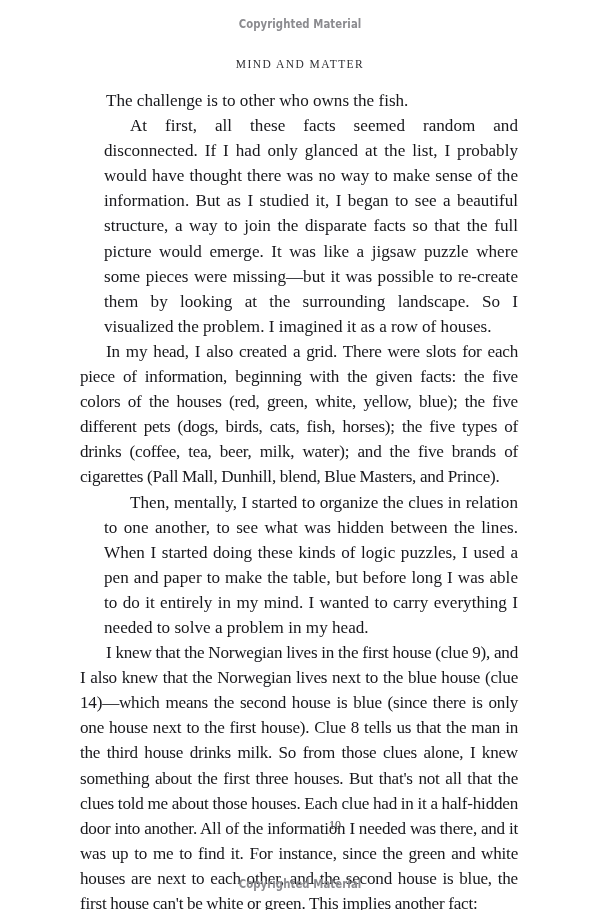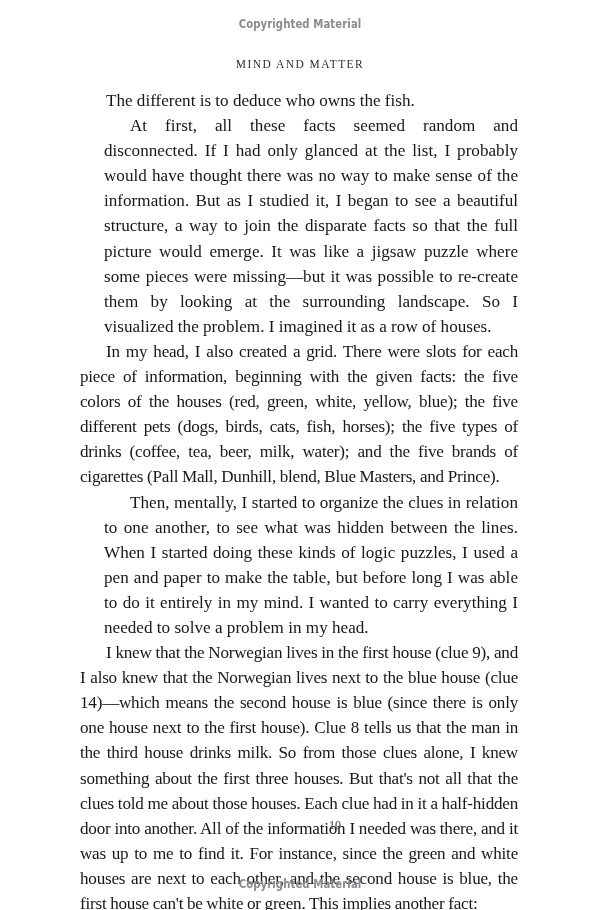--- a/index.html
+++ b/index.html
@@ -95,21 +95,21 @@
 </head>
 <body>
 
 <div>
 
   <div class="watermark watermark-top">Copyrighted Material</div>
 
   <div class="running-head">MIND AND MATTER</div>
 
   <div class="text-block">
-    <p class="para last-line-left">The different is to deduce who owns the fish.</p>
+    <p class="para last-line-left">The challenge is to other who owns the fish.</p>
     <p class="para loose last-line-left">At first, all these facts seemed random and disconnected. If I had only glanced at the list, I probably would have thought there was no way to make sense of the information. But as I studied it, I began to see a beautiful structure, a way to join the disparate facts so that the full picture would emerge. It was like a jigsaw puzzle where some pieces were missing—but it was possible to re-create them by looking at the surrounding landscape. So I visualized the problem. I imagined it as a row of houses.</p>
     <p class="para condensed last-line-left">In my head, I also created a grid. There were slots for each piece of information, beginning with the given facts: the five colors of the houses (red, green, white, yellow, blue); the five different pets (dogs, birds, cats, fish, horses); the five types of drinks (coffee, tea, beer, milk, water); and the five brands of cigarettes (Pall Mall, Dunhill, blend, Blue Masters, and Prince).</p>
     <p class="para loose last-line-left">Then, mentally, I started to organize the clues in relation to one another, to see what was hidden between the lines. When I started doing these kinds of logic puzzles, I used a pen and paper to make the table, but before long I was able to do it entirely in my mind. I wanted to carry everything I needed to solve a problem in my head.</p>
     <p class="para condensed last-line-left">I knew that the Norwegian lives in the first house (clue 9), and I also knew that the Norwegian lives next to the blue house (clue 14)—which means the second house is blue (since there is only one house next to the first house). Clue 8 tells us that the man in the third house drinks milk. So from those clues alone, I knew something about the first three houses. But that's not all that the clues told me about those houses. Each clue had in it a half-hidden door into another. All of the information I needed was there, and it was up to me to find it. For instance, since the green and white houses are next to each other, and the second house is blue, the first house can't be white or green. This implies another fact:</p>
   </div>
 
   <div class="folio">10</div>
 
   <div class="watermark watermark-bottom">Copyrighted Material</div>
 

